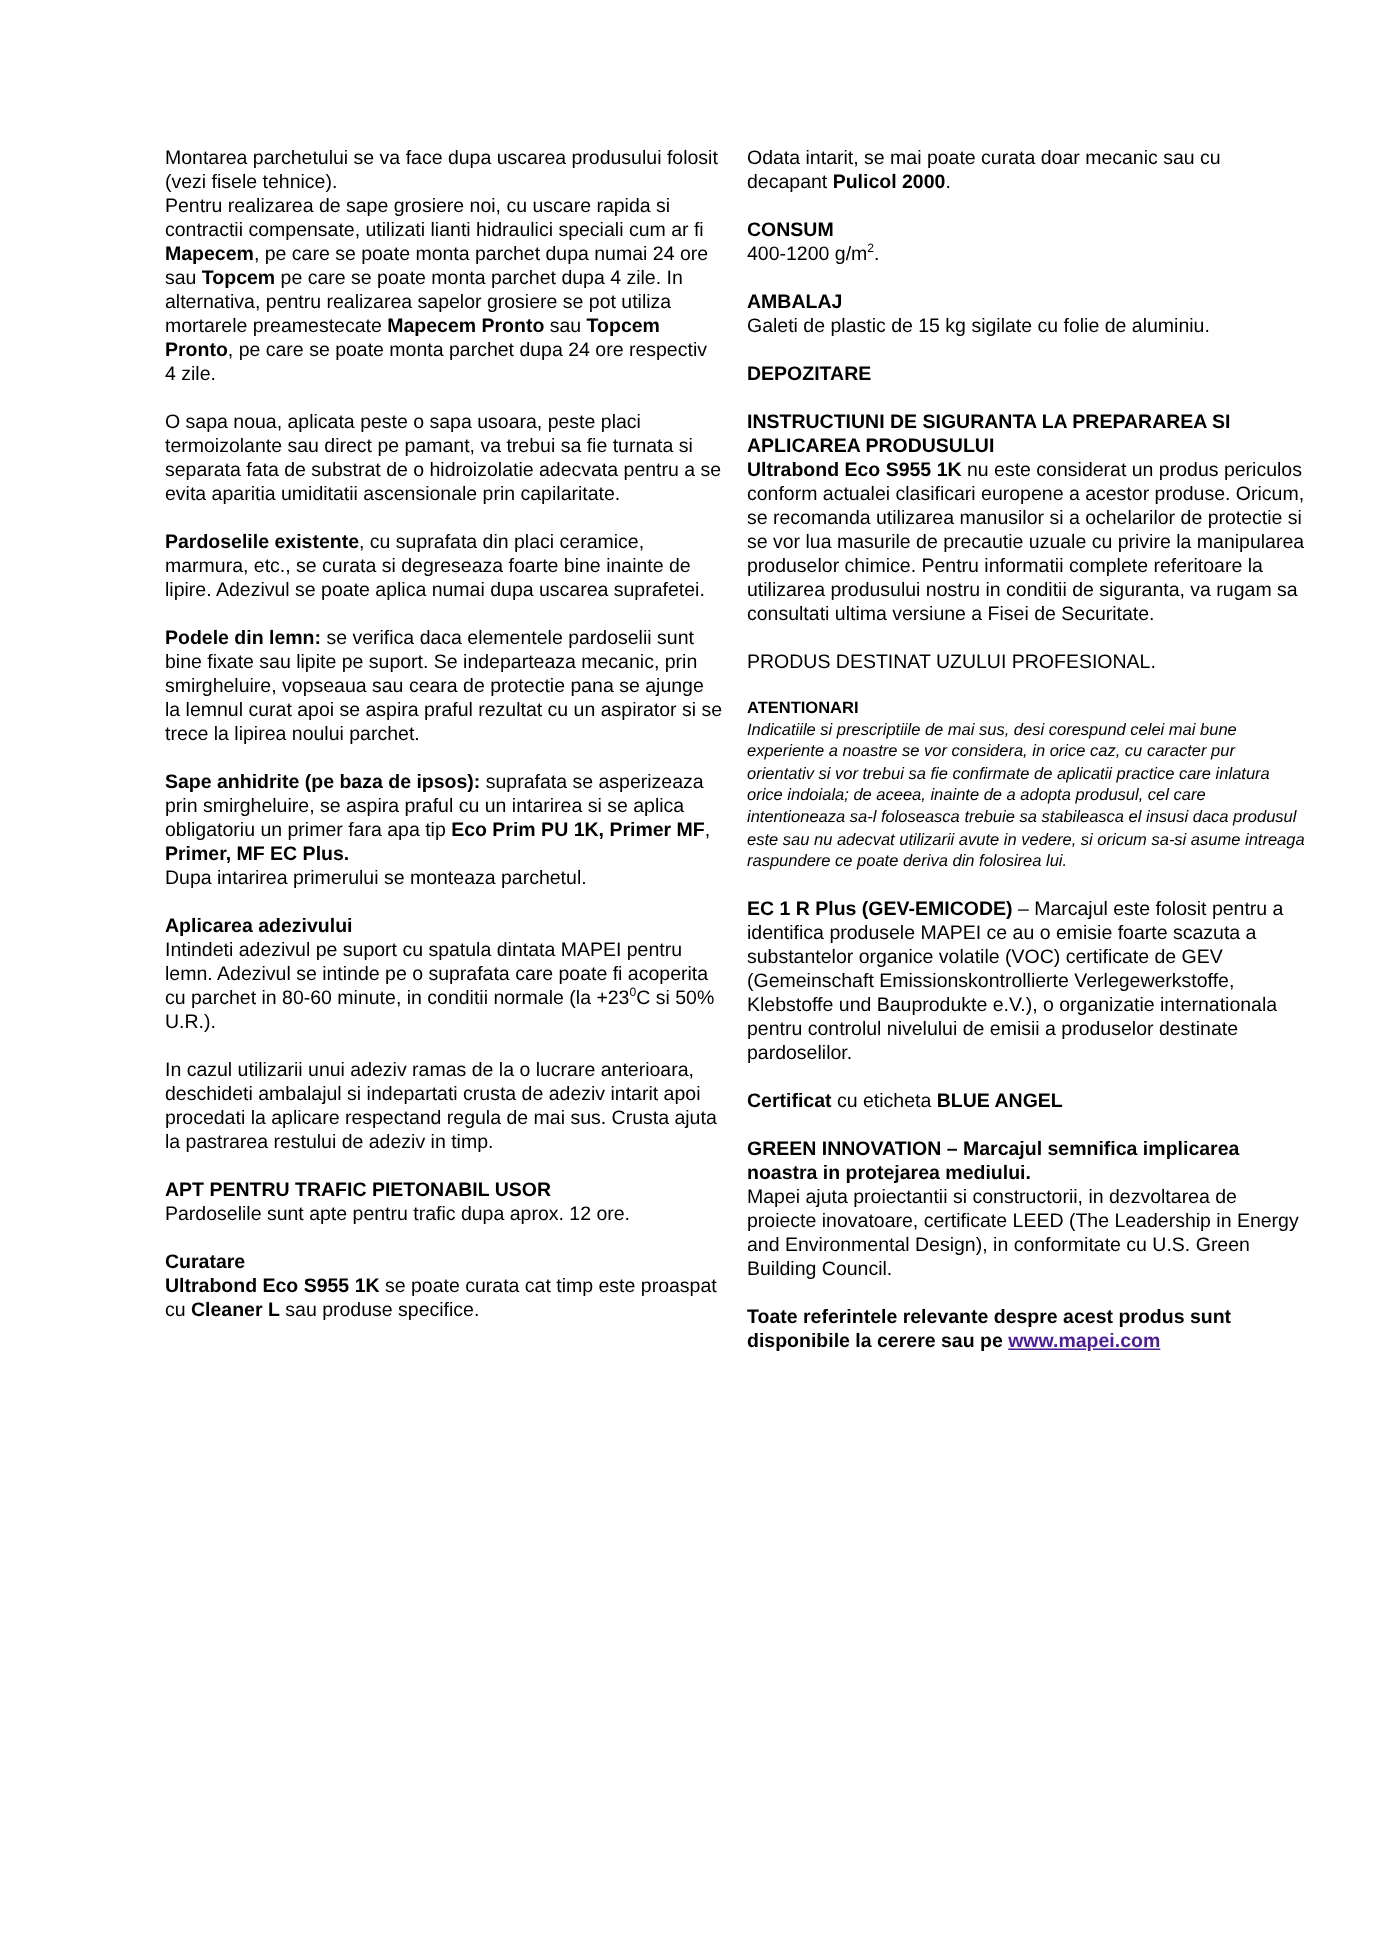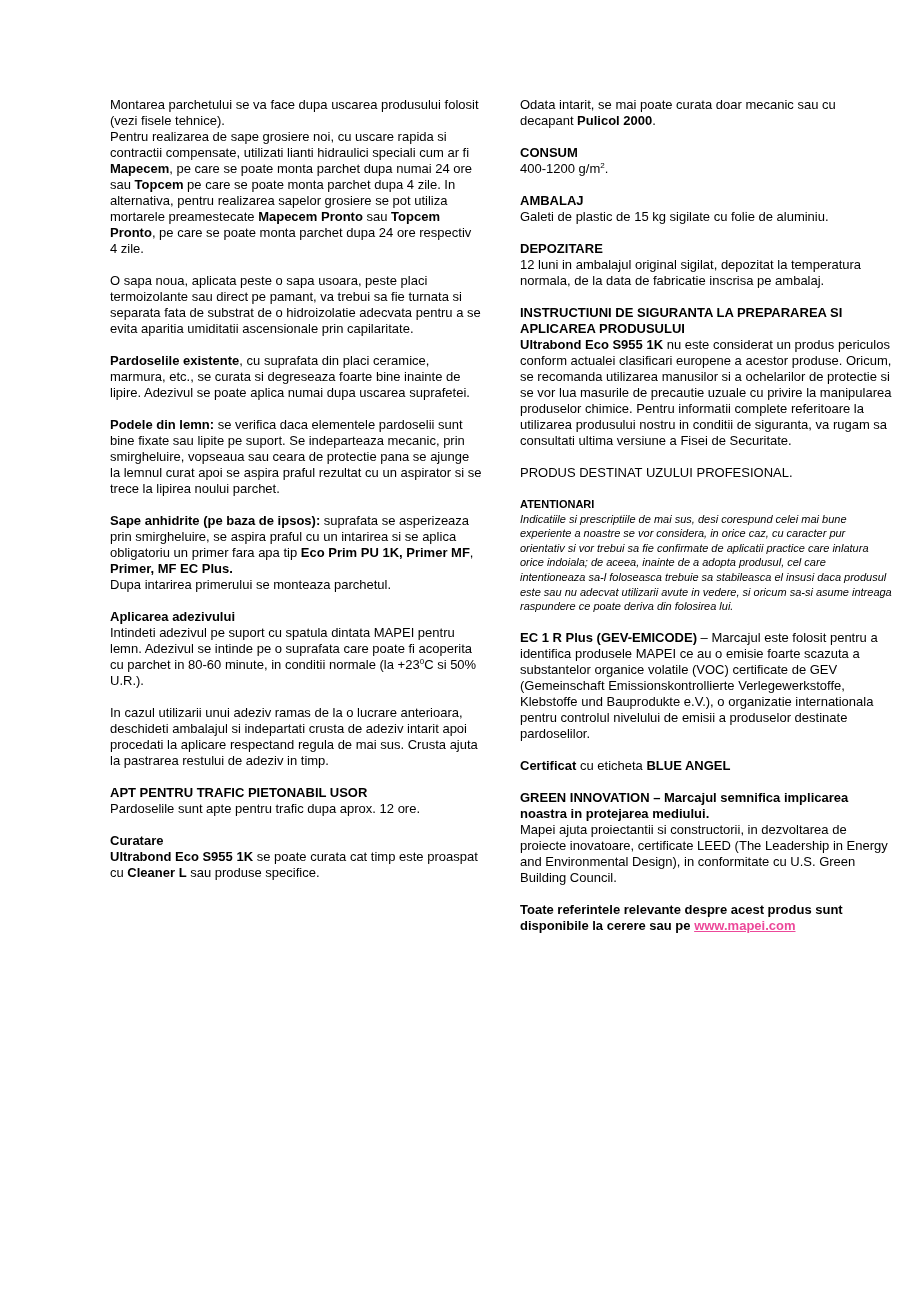--- a/index.html
+++ b/index.html
@@ -15,21 +15,21 @@
     color: #000000;
     font-family: "Liberation Sans", "DejaVu Sans", sans-serif;
     overflow: hidden;
   }
   .col {
     position: absolute;
     top: 97px;
     width: 372px;
   }
   .col-left  { left: 110px; }
-  .col-right { left: 520px; }
+  .col-right { left: 498px; }
   p.para {
     margin: 0 0 16px 0;
     font-size: 13px;
     line-height: 16px;
     letter-spacing: 0;
   }
   p.para.notice {
     font-size: 11px;
     line-height: 14.6px;
   }
@@ -57,22 +57,22 @@
       <p class="para"><span class="b">Sape anhidrite (pe baza de ipsos):</span><span> suprafata se asperizeaza prin smirgheluire, se aspira praful cu un intarirea si se aplica obligatoriu un primer fara apa tip </span><span class="b">Eco Prim PU 1K, Primer MF</span><span>, </span><span class="b">Primer, MF EC Plus.</span><br><span>Dupa intarirea primerului se monteaza parchetul.</span></p>
       <p class="para"><span class="b">Aplicarea adezivului</span><br><span>Intindeti adezivul pe suport cu spatula dintata MAPEI pentru lemn. Adezivul se intinde pe o suprafata care poate fi acoperita cu parchet in 80-60 minute, in conditii normale (la +23</span><span><sup>0</sup></span><span>C si 50% U.R.).</span></p>
       <p class="para"><span>In cazul utilizarii unui adeziv ramas de la o lucrare anterioara, deschideti ambalajul si indepartati crusta de adeziv intarit apoi procedati la aplicare respectand regula de mai sus. Crusta ajuta la pastrarea restului de adeziv in timp.</span></p>
       <p class="para"><span class="b">APT PENTRU TRAFIC PIETONABIL USOR</span><br><span>Pardoselile sunt apte pentru trafic dupa aprox. 12 ore.</span></p>
       <p class="para"><span class="b">Curatare</span><br><span class="b">Ultrabond Eco S955 1K</span><span> se poate curata cat timp este proaspat cu </span><span class="b">Cleaner L</span><span> sau produse specifice.</span></p>
     </div>
   <div class="col col-right" id="col-right">
       <p class="para"><span>Odata intarit, se mai poate curata doar mecanic sau cu decapant </span><span class="b">Pulicol 2000</span><span>.</span></p>
       <p class="para"><span class="b">CONSUM</span><br><span>400-1200 g/m</span><span><sup>2</sup></span><span>.</span></p>
       <p class="para"><span class="b">AMBALAJ</span><br><span>Galeti de plastic de 15 kg sigilate cu folie de aluminiu.</span></p>
-      <p class="para"><span class="b">DEPOZITARE</span><br><span>12 luni in ambalajul original sigilat, depozitat la temperatura normala, de la data de fabricatie inscrisa pe ambalaj.</span></p>
+      <p class="para"><span class="b">DEPOZITARE</span><br></p>
       <p class="para"><span class="b">INSTRUCTIUNI DE SIGURANTA LA PREPARAREA SI APLICAREA PRODUSULUI</span><br><span class="b">Ultrabond Eco S955 1K</span><span> nu este considerat un produs periculos conform actualei clasificari europene a acestor produse. Oricum, se recomanda utilizarea manusilor si a ochelarilor de protectie si se vor lua masurile de precautie uzuale cu privire la manipularea produselor chimice. Pentru informatii complete referitoare la utilizarea produsului nostru in conditii de siguranta, va rugam sa consultati ultima versiune a Fisei de Securitate.</span></p>
       <p class="para"><span>PRODUS DESTINAT UZULUI PROFESIONAL.</span></p>
       <p class="para notice"><span class="b">ATENTIONARI</span><br><span class="i">Indicatiile si prescriptiile de mai sus, desi corespund celei mai bune experiente a noastre se vor considera, in orice caz, cu caracter pur orientativ si vor trebui sa fie confirmate de aplicatii practice care inlatura orice indoiala; de aceea, inainte de a adopta produsul, cel care intentioneaza sa-l foloseasca trebuie sa stabileasca el insusi daca produsul este sau nu adecvat utilizarii avute in vedere, si oricum sa-si asume intreaga raspundere ce poate deriva din folosirea lui.</span></p>
       <p class="para"><span class="b">EC 1 R Plus (GEV-EMICODE)</span><span> – Marcajul este folosit pentru a identifica produsele MAPEI ce au o emisie foarte scazuta a substantelor organice volatile (VOC) certificate de GEV (Gemeinschaft Emissionskontrollierte Verlegewerkstoffe, Klebstoffe und Bauprodukte e.V.), o organizatie internationala pentru controlul nivelului de emisii a produselor destinate pardoselilor.</span></p>
       <p class="para"><span class="b">Certificat</span><span> cu eticheta </span><span class="b">BLUE ANGEL</span></p>
       <p class="para"><span class="b">GREEN INNOVATION – Marcajul semnifica implicarea noastra in protejarea mediului.</span><br><span>Mapei ajuta proiectantii si constructorii, in dezvoltarea de proiecte inovatoare, certificate LEED (The Leadership in Energy and Environmental Design), in conformitate cu U.S. Green Building Council.</span></p>
-      <p class="para"><span class="b">Toate referintele relevante despre acest produs sunt disponibile la cerere sau pe </span><a href="#" class="doc-link b" style="color: #ec4899; text-align: center;">www.mapei.com</a></p>
+      <p class="para"><span class="b">Toate referintele relevante despre acest produs sunt disponibile la cerere sau pe </span><a href="#" class="doc-link b" style="color: #4c1d95; text-align: center;">www.mapei.com</a></p>
     </div>
 </div>
 
 </body></html>

